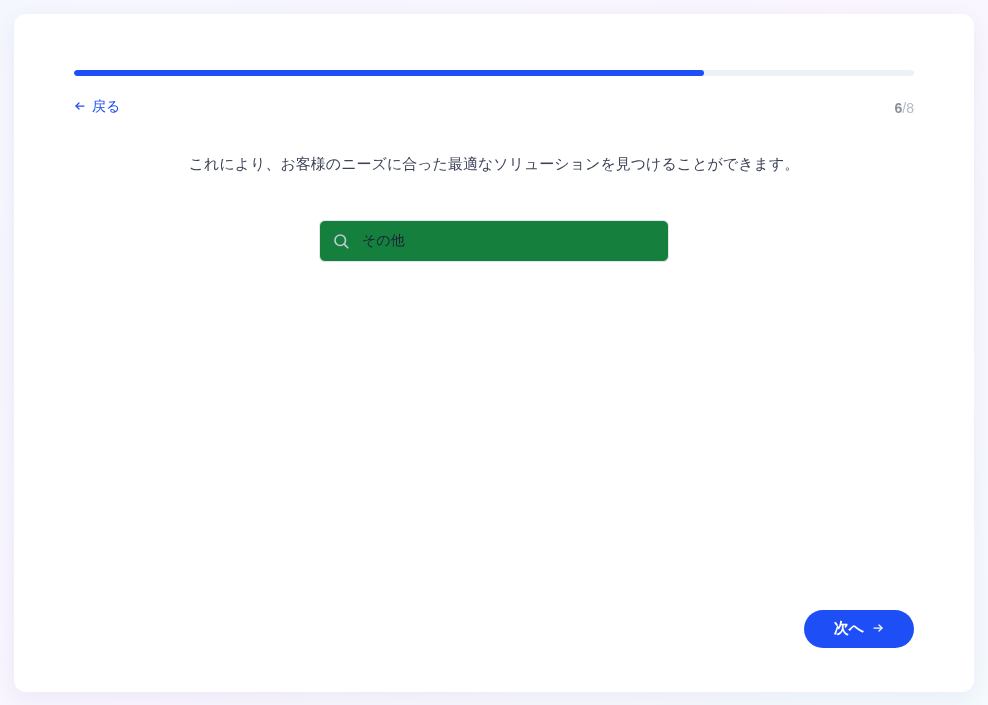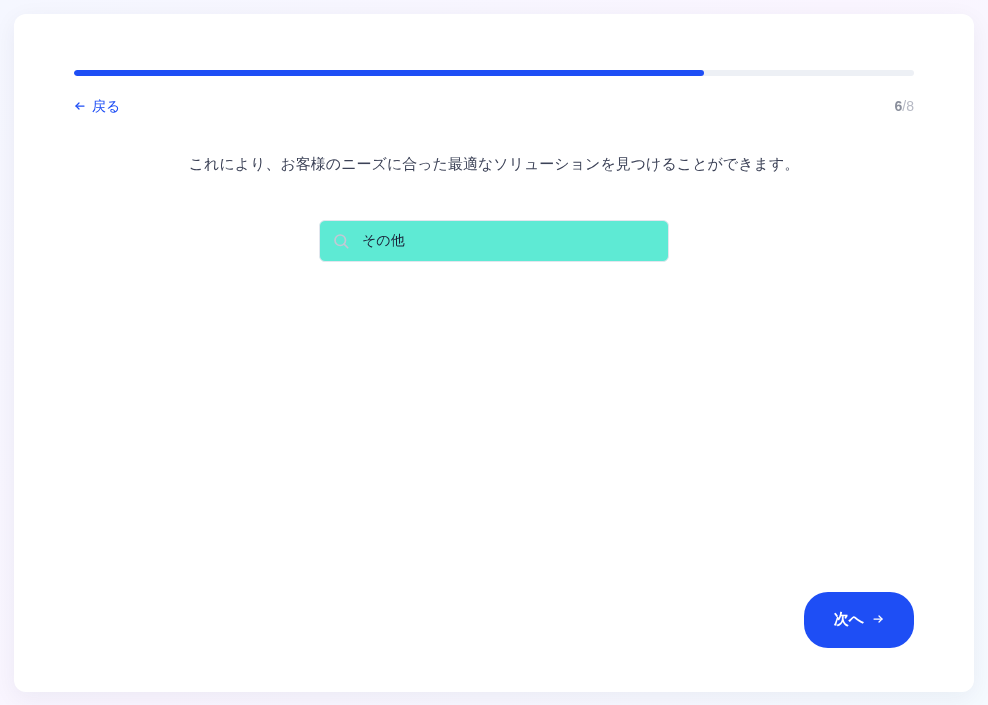--- a/index.html
+++ b/index.html
@@ -28,21 +28,21 @@
     overflow: hidden;
   }
   .progress-fill {
     height: 100%;
     background: #1e4ef5;
     border-radius: 4px;
   }
   .top-row {
     display: flex;
     justify-content: space-between;
-    align-items: flex-start;
+    align-items: flex-end;
     margin-top: 22px;
   }
   .back-link {
     display: inline-flex;
     align-items: center;
     gap: 6px;
     color: #1e4ef5;
     font-size: 14px;
     font-weight: 500;
     cursor: pointer;
@@ -75,21 +75,21 @@
     position: relative;
   }
   .search-input {
     width: 100%;
     height: 42px;
     border: 1px solid #e2e6ee;
     border-radius: 6px;
     padding: 0 14px 0 42px;
     font-size: 14px;
     color: #1a1f36;
-    background: #5eead4;
+    background: #15803d;
     outline: none;
   }
   .search-input::placeholder { color: #b0b6c3; }
   .search-icon {
     position: absolute;
     left: 13px;
     top: 50%;
     transform: translateY(-50%);
     width: 18px;
     height: 18px;
@@ -97,21 +97,21 @@
   }
   .search-icon svg { width: 18px; height: 18px; stroke: #c3c8d4; }
   .next-btn {
     position: absolute;
     right: 60px;
     bottom: 44px;
     background: #1e4ef5;
     color: #ffffff;
     border: none;
     border-radius: 24px;
-    height: 56px;
+    height: 38px;
     padding: 0 30px;
     font-size: 15px;
     font-weight: 600;
     display: inline-flex;
     align-items: center;
     gap: 8px;
     cursor: pointer;
   }
   .next-btn svg { width: 12px; height: 12px; }
 </style>

